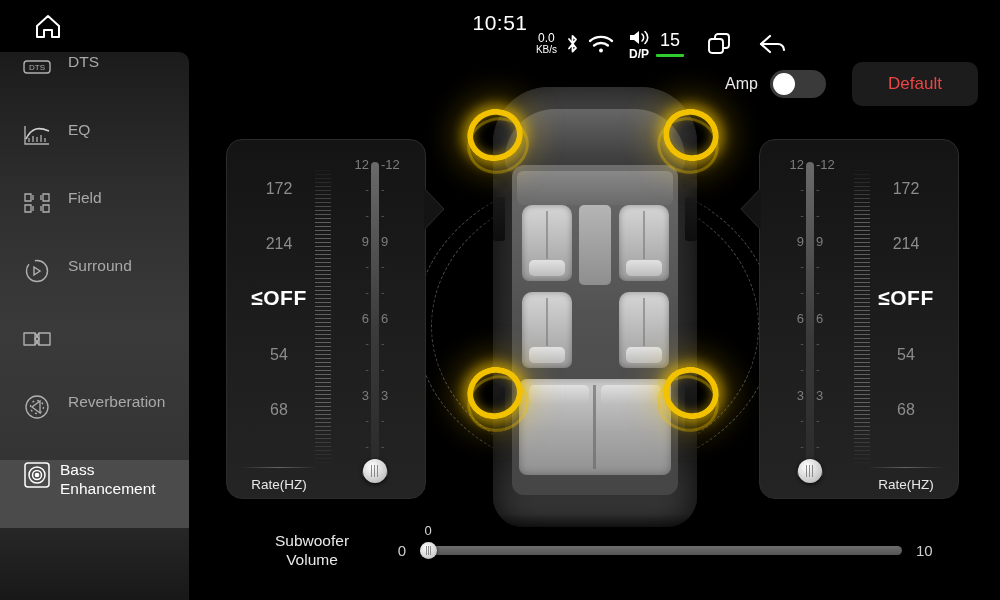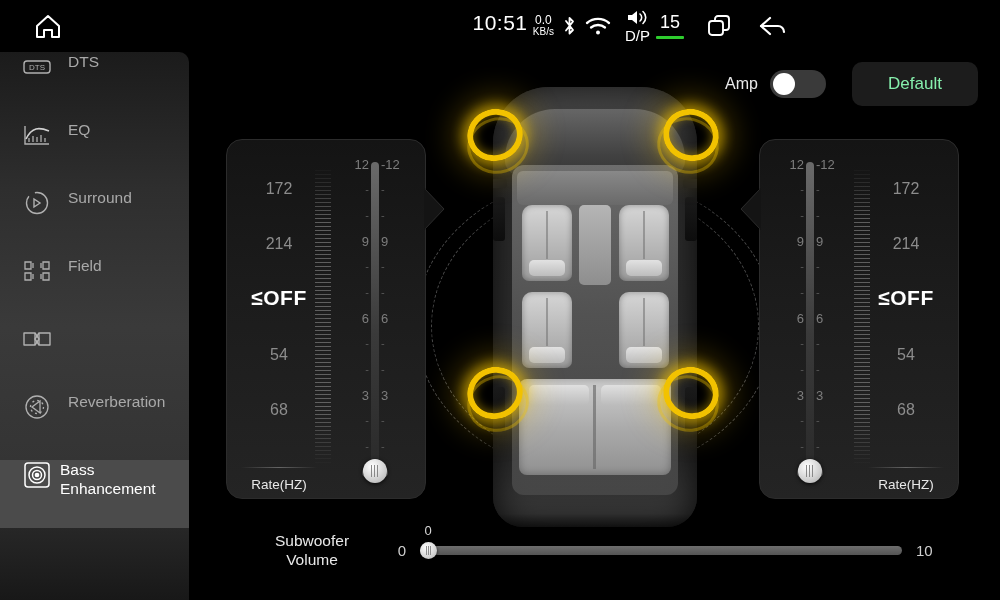--- a/index.html
+++ b/index.html
@@ -25,37 +25,37 @@
   .home-icon {
     position: absolute; left: 33px; top: 12px;
     width: 30px; height: 28px;
   }
   .clock {
     position: absolute; left: 0; top: 11px;
     width: 1000px; text-align: center;
     color: #fff; font-size: 21px; letter-spacing: .5px;
   }
   .sys-icons {
-    position: absolute; right: 20px; top: 0;
+    position: absolute; right: 20px; top: 18px;
     height: 52px; display: flex; align-items: center; gap: 0px;
   }
   .kbs {
     display: flex; flex-direction: column; align-items: center;
     line-height: 1.05; color: #fff; margin-right: 7px;
   }
   .kbs .n { font-size: 12px; }
   .kbs .u { font-size: 10px; }
   .bt-ico { width: 17px; height: 22px; margin-right: 7px; }
   .wifi-ico { width: 26px; height: 20px; margin-right: 14px; }
   .spk-wrap {
     display: flex; flex-direction: column; align-items: center;
     line-height: 1; margin-right: 6px;
   }
   .spk-ico { width: 22px; height: 17px; }
-  .spk-wrap .dp { font-size: 15px; color: #fff; font-weight: normal; margin-top: 2px; }
+  .spk-wrap .dp { font-size: 12px; color: #fff; font-weight: bold; margin-top: 2px; }
   .volnum-wrap {
     display: flex; flex-direction: column; align-items: center; margin-right: 22px;
   }
   .volnum { color: #fff; font-size: 18px; line-height: 1; }
   .volbar { width: 28px; height: 3px; background: #2ecc2e; margin-top: 5px; border-radius: 1px; }
   .recent-ico { width: 26px; height: 26px; margin-right: 26px; }
   .back-ico { width: 30px; height: 24px; }
 
   
   .sidebar {
@@ -326,21 +326,21 @@
     background: #3a3a3a;
   }
   .toggle .knob {
     position: absolute; top: 3px; left: 3px;
     width: 22px; height: 22px; border-radius: 50%;
     background: #fff;
   }
   .defbtn {
     width: 126px; height: 44px; border-radius: 10px;
     background: #1c1c1c;
-    color: #86efac; font-size: 17px;
+    color: #ef4444; font-size: 17px;
     display: flex; align-items: center; justify-content: center;
   }
 </style>
 </head>
 <body>
 
 <div id="app">
 
   <div class="statusbar">
     <div class="home-icon">
@@ -427,42 +427,42 @@
               <line x1="19" y1="15" x2="19" y2="22"></line>
             <line x1="23" y1="18" x2="23" y2="22"></line>
           </g>
         </svg>
       </span>
       <span class="lbl">EQ</span>
     </div>
 
     <div class="side-item">
       <span class="ico">
-        <svg width="30" height="30" viewBox="0 0 30 30" fill="none" stroke="#b0b0b0" stroke-width="1.4">
-          <circle cx="15" cy="15" r="10.5" stroke-dasharray="40 7"></circle>
-          <path d="M12 11 L12 19 L18 15 Z"></path>
-        </svg>
-      </span>
-      <span class="lbl">Surround</span>
-    </div>
-
-    <div class="side-item">
-      <span class="ico">
         <svg width="30" height="30" viewBox="0 0 30 30" fill="none" stroke="#b0b0b0" stroke-width="1.3">
           <path d="M3 6 L3 13 L9 13 L9 6 Z"></path>
             <path d="M27 6 L27 13 L21 13 L21 6 Z"></path>
           <path d="M3 17 L3 24 L9 24 L9 17 Z"></path>
             <path d="M27 17 L27 24 L21 24 L21 17 Z"></path>
           <line x1="11" y1="7" x2="11" y2="12"></line>
             <line x1="19" y1="7" x2="19" y2="12"></line>
           <line x1="11" y1="18" x2="11" y2="23"></line>
             <line x1="19" y1="18" x2="19" y2="23"></line>
         </svg>
       </span>
       <span class="lbl">Field</span>
+    </div>
+
+    <div class="side-item">
+      <span class="ico">
+        <svg width="30" height="30" viewBox="0 0 30 30" fill="none" stroke="#b0b0b0" stroke-width="1.4">
+          <circle cx="15" cy="15" r="10.5" stroke-dasharray="40 7"></circle>
+          <path d="M12 11 L12 19 L18 15 Z"></path>
+        </svg>
+      </span>
+      <span class="lbl">Surround</span>
     </div>
 
     <div class="side-item">
       <span class="ico">
         <svg width="30" height="30" viewBox="0 0 30 30" fill="none" stroke="#b0b0b0" stroke-width="1.4" stroke-linejoin="round">
           <path d="M2 9 L13 9 L13 21 L2 21 Z"></path>
           <path d="M28 9 L17 9 L17 21 L28 21 Z"></path>
           <path d="M13 9 L17 15 L13 21"></path>
           <path d="M17 9 L13 15 L17 21"></path>
         </svg>

